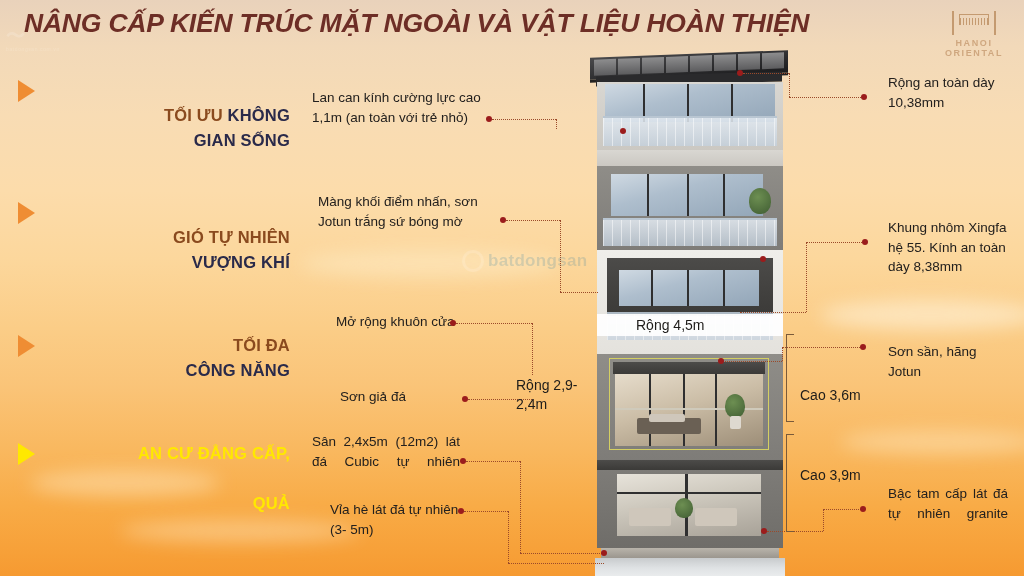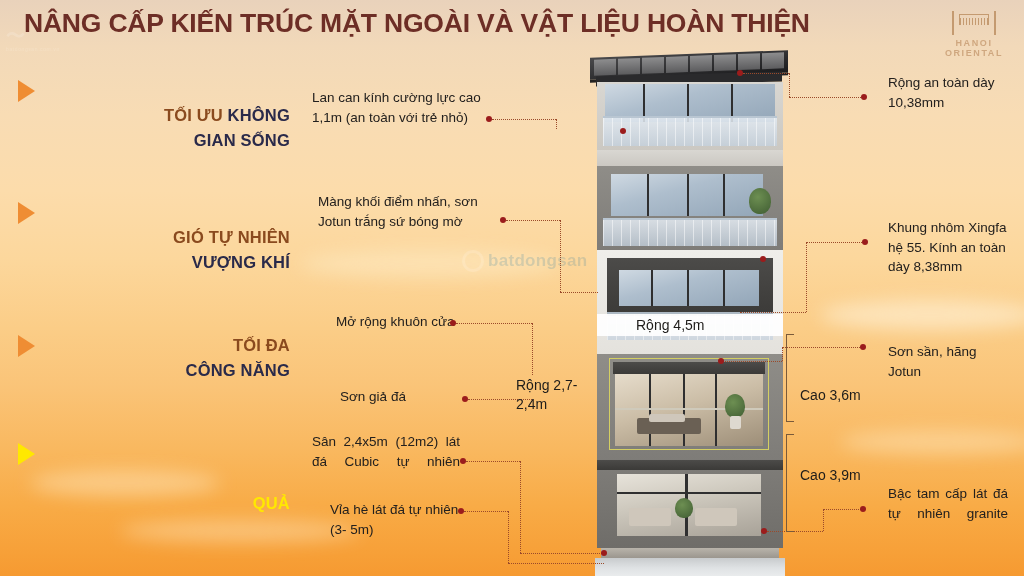--- a/index.html
+++ b/index.html
@@ -33,21 +33,21 @@
   .wm-logo-row { display:flex; align-items:center; gap:4px; }
   .wm-zig { font-size:19px; font-weight:700; color:#ffffff; line-height:1; }
   .wm-sub { font-size:5px; letter-spacing:.6px; color:#fff; margin-top:1px; }
   .wm-flower { width:22px; height:22px; border-radius:50%;
                border:3px solid #fff; opacity:.9; }
   .wm-text { font-size:17px; font-weight:700; color:#0369a1; letter-spacing:.3px; }
 
   
   #page-title {
     position:absolute; left:24px; top:8px; width:830px;
-    font-size:26.5px; font-weight:700; 
+    font-size:26.5px; font-weight:700; font-style:italic;
     color:#6d2e26; letter-spacing:-0.2px; white-space:nowrap;
     font-family:"Liberation Sans", sans-serif;
   }
 
   
   #brand-logo { position:absolute; right:12px; top:10px; width:76px;
                 text-align:center; color:#c8a078; }
   .brand-glyph { height:26px; position:relative; margin:0 auto 2px; width:56px; }
   .brand-glyph .bar { position:absolute; top:1px; width:2px; height:24px; background:#c49a70; }
   .brand-glyph .bar.l { left:6px; }
@@ -199,21 +199,21 @@
     <span class="tri"></span>
     <span class="feature-text">
       <span class="c-brown">TỐI ĐA</span><br>
       <span class="c-navy">CÔNG NĂNG</span>
     </span>
   </div>
 
   <div class="feature-item" style="top:363px;">
     <span class="tri yellow"></span>
     <span class="feature-text">
-      <br>
+      <span class="c-yellow">AN CƯ ĐẲNG CẤP,</span><br>
       <br>
       <span class="c-yellow">QUẢ</span>
     </span>
   </div>
 </div>
 
 <div id="building">
   <div class="bld-shell">
 
     <div class="pergola">
@@ -378,21 +378,21 @@
 <div class="anno just" style="left:888px;top:484px;width:120px;">
   <span>Bậc tam cấp lát đá tự nhiên granite</span>
 </div>
 
 <div class="dim-strip" style="left:597px;top:314px;width:186px;height:22px;"></div>
 <div class="dim" style="left:636px;top:316px;">
   <span>Rộng 4,5m</span>
 </div>
 
 <div class="dim" style="left:516px;top:376px;width:66px;">
-  <span>Rộng 2,7-2,4m</span>
+  <span>Rộng 2,9-2,4m</span>
 </div>
 
 <div class="bracket" style="left:786px;top:334px;width:8px;height:88px;"></div>
 <div class="dim" style="left:800px;top:386px;">
   <span>Cao 3,6m</span>
 </div>
 
 <div class="bracket" style="left:786px;top:434px;width:8px;height:98px;"></div>
 <div class="dim" style="left:800px;top:466px;">
   <span>Cao 3,9m</span>

